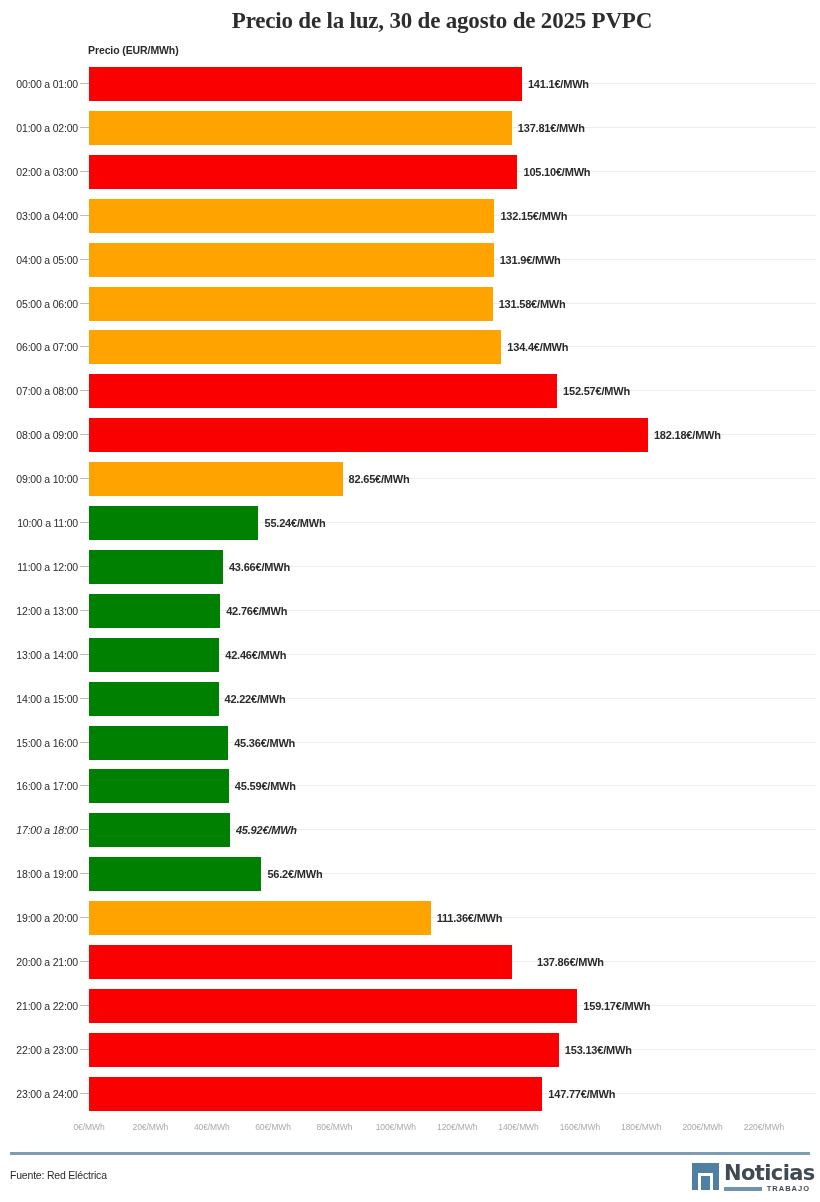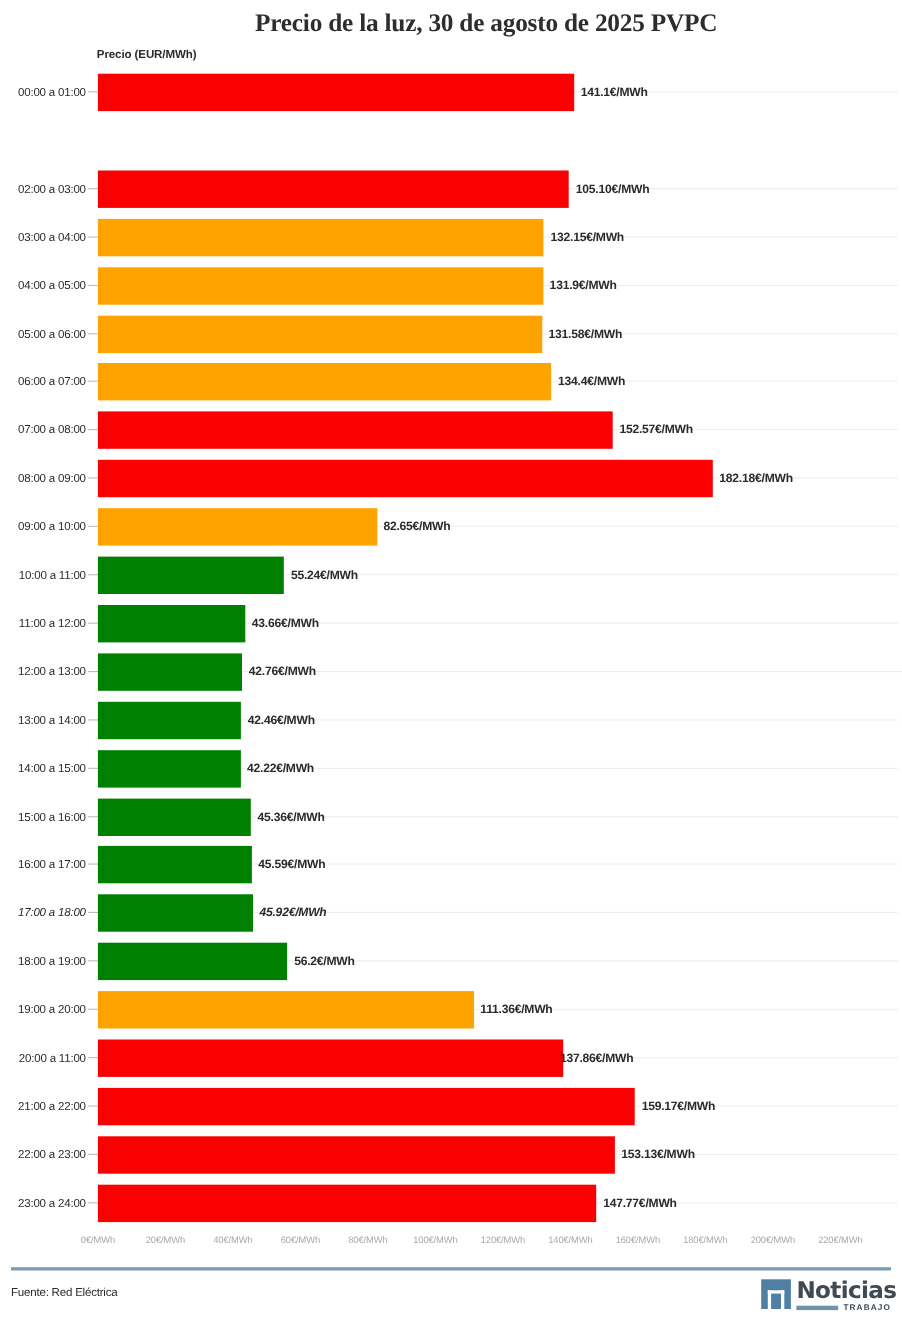--- a/index.html
+++ b/index.html
@@ -225,20 +225,27 @@
   <div class="axis-title">Precio (EUR/MWh)</div>
 
   <div id="plot">
       <div class="row" style="top: 0px;">
         <div class="gridline"></div>
         <div class="cat-label">00:00 a 01:00</div>
         <div class="tick-stub"></div>
         <div class="bar" style="width: 432.895px; background: rgb(250, 0, 0);"></div>
         <div class="bar-value" style="left: 527.895px;">141.1€/MWh</div>
       </div>
+      <div class="row" style="top: 43.9px;">
+        <div class="gridline"></div>
+        <div class="cat-label">01:00 a 02:00</div>
+        <div class="tick-stub"></div>
+        <div class="bar" style="width: 422.801px; background: rgb(255, 163, 0);"></div>
+        <div class="bar-value" style="left: 517.801px;">137.81€/MWh</div>
+      </div>
       <div class="row" style="top: 87.8px;">
         <div class="gridline"></div>
         <div class="cat-label">02:00 a 03:00</div>
         <div class="tick-stub"></div>
         <div class="bar" style="width: 428.477px; background: rgb(250, 0, 0);"></div>
         <div class="bar-value" style="left: 523.477px;">105.10€/MWh</div>
       </div>
       <div class="row" style="top: 131.7px;">
         <div class="gridline"></div>
         <div class="cat-label">03:00 a 04:00</div>
@@ -353,24 +360,24 @@
       </div>
       <div class="row" style="top: 834.1px;">
         <div class="gridline"></div>
         <div class="cat-label">19:00 a 20:00</div>
         <div class="tick-stub"></div>
         <div class="bar" style="width: 341.652px; background: rgb(255, 163, 0);"></div>
         <div class="bar-value" style="left: 436.652px;">111.36€/MWh</div>
       </div>
       <div class="row" style="top: 878px;">
         <div class="gridline"></div>
-        <div class="cat-label">20:00 a 11:00</div>
+        <div class="cat-label">20:00 a 21:00</div>
         <div class="tick-stub"></div>
         <div class="bar" style="width: 422.954px; background: rgb(250, 0, 0);"></div>
-        <div class="bar-value" style="left: 509px; text-align: center;">137.86€/MWh</div>
+        <div class="bar-value" style="left: 537px; text-align: center;">137.86€/MWh</div>
       </div>
       <div class="row" style="top: 921.9px;">
         <div class="gridline"></div>
         <div class="cat-label">21:00 a 22:00</div>
         <div class="tick-stub"></div>
         <div class="bar" style="width: 488.334px; background: rgb(250, 0, 0);"></div>
         <div class="bar-value" style="left: 583.334px;">159.17€/MWh</div>
       </div>
       <div class="row" style="top: 965.8px;">
         <div class="gridline"></div>

